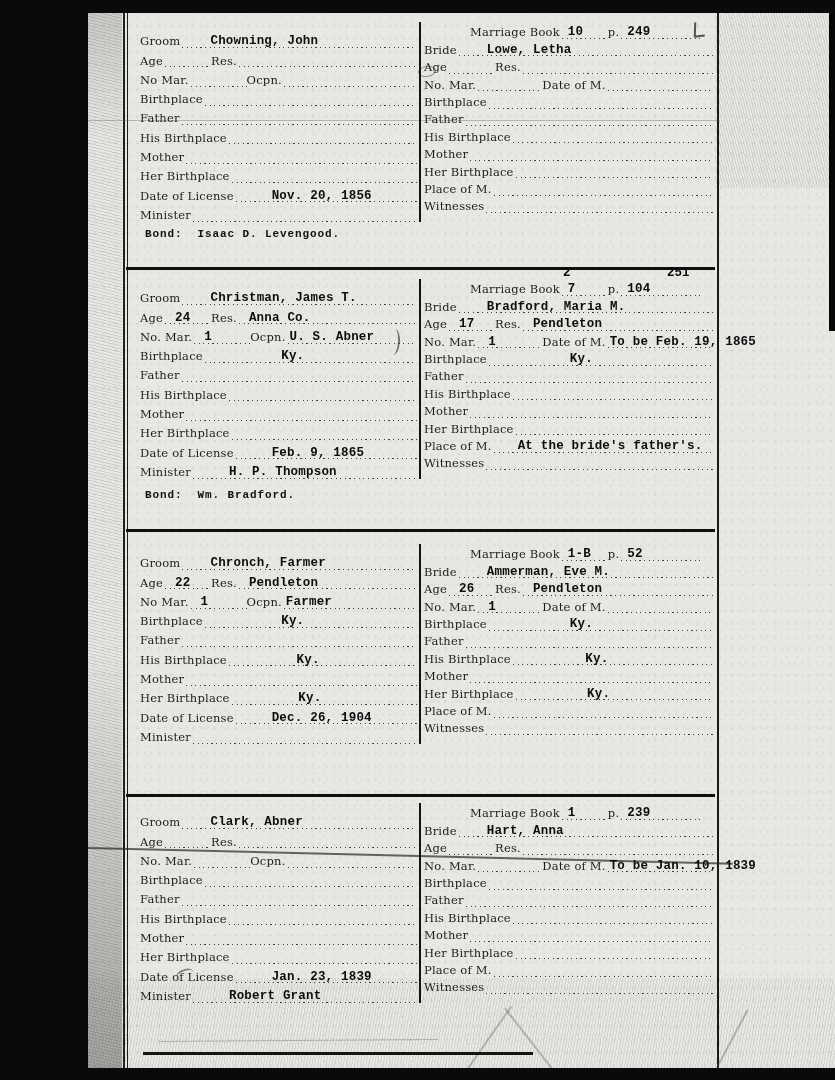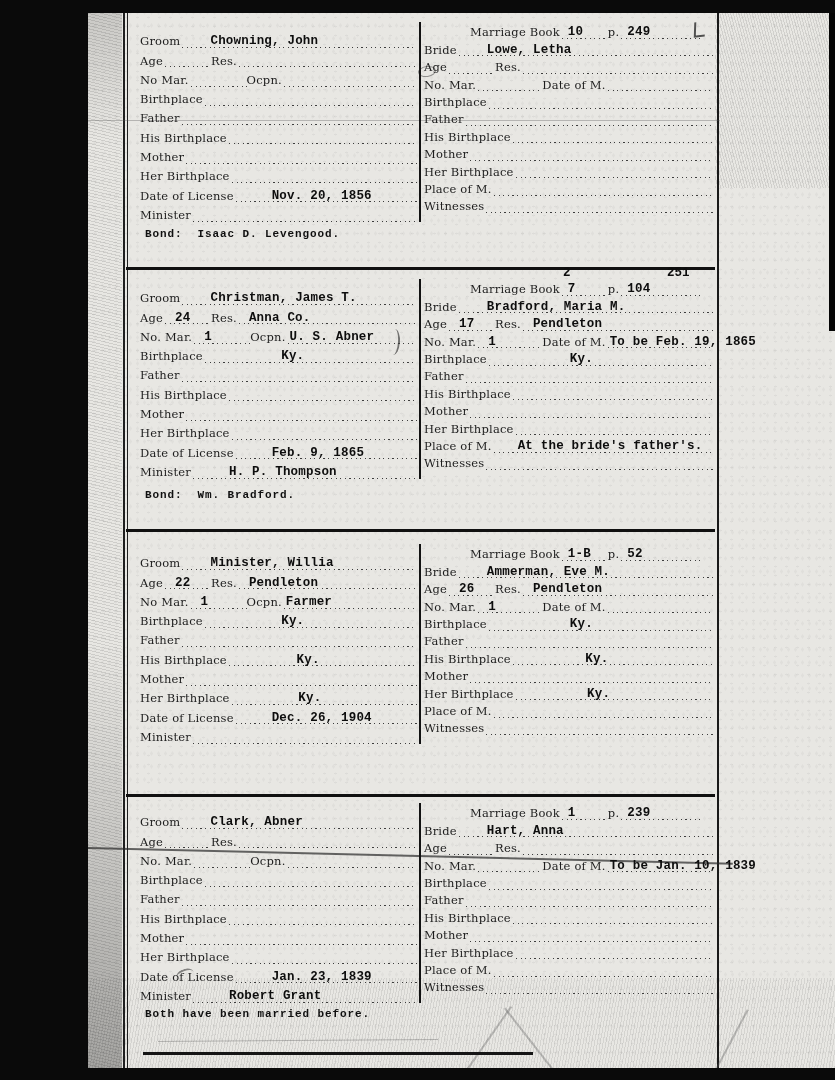--- a/index.html
+++ b/index.html
@@ -333,21 +333,21 @@
   <div class="note" style="top:476px">Bond:  Wm. Bradford.</div>
 
   <div class="sep" style="top:516px"></div>
 
   <div class="record" style="top:531px">
     <div class="cols">
       <div class="col left">
         <div class="row">
               <span class="lbl">Groom</span>
               <span class="fill">
-                <span class="val n">Minister, Willia</span>
+                <span class="val n">Chronch, Farmer</span>
               </span>
             </div>
         <div class="row">
               <span class="lbl">Age</span>
               <span class="fill fa">
                 <span class="val s">22</span>
               </span>
               <span class="lbl">Res.</span>
               <span class="fill">
                 <span class="val s">Pendleton</span>
@@ -586,18 +586,17 @@
               <span class="lbl">Place of M.</span>
               <span class="fill"></span>
             </div>
         <div class="row">
               <span class="lbl">Witnesses</span>
               <span class="fill"></span>
             </div>
       </div>
     </div>
   </div>
-  <div class="note" style="top:995px">Both have been married before.</div>
 
   <div class="botline"></div>
 
 </div>
 </div>
 
 </body></html>

